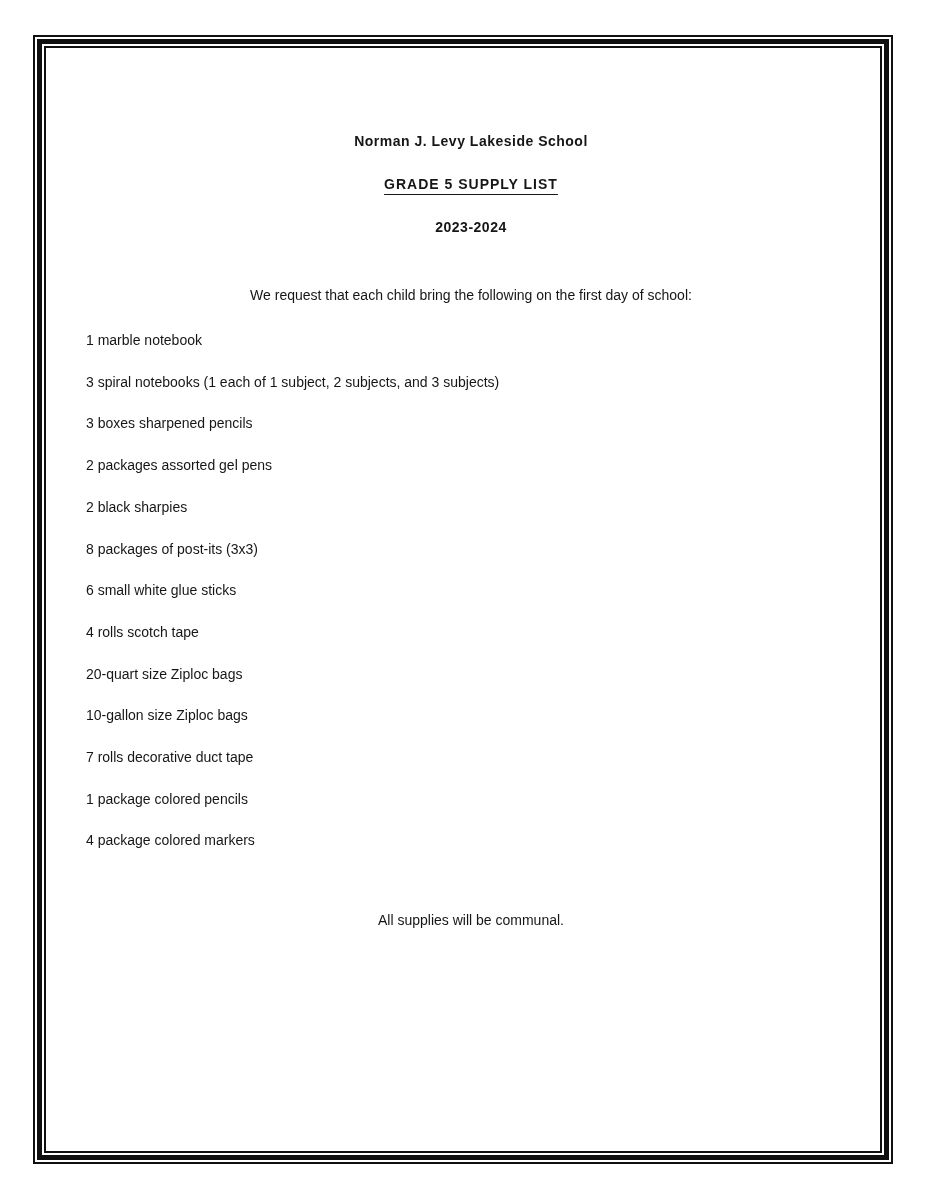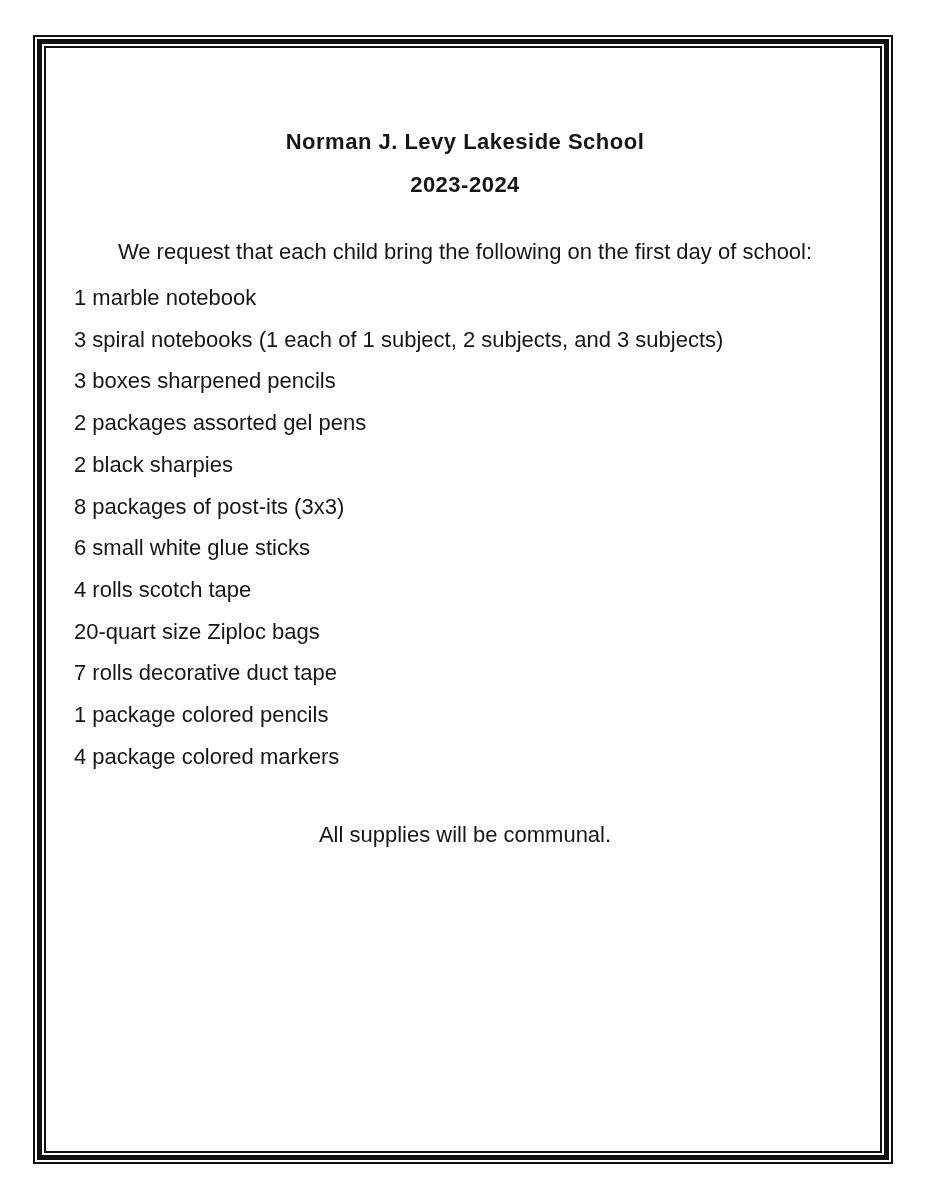--- a/index.html
+++ b/index.html
@@ -36,22 +36,22 @@
   }
   .frame-inner {
     width: 100%;
     height: 100%;
     box-sizing: border-box;
     border: 2px solid #101010;
     overflow: hidden;
   }
 
   .content {
-    padding: 72px 24px 0 28px;
-    font-size: 22px;
+    padding: 72px 24px 0 40px;
+    font-size: 14px;
   }
 
   .heading {
     text-align: center;
     font-weight: bold;
     line-height: 43px;
     letter-spacing: 0.5px;
   }
   .supply-title {
     text-decoration: underline;
@@ -83,35 +83,37 @@
 </head>
 <body>
 
 <div class="frame-outer">
   <div class="frame-mid">
     <div class="frame-inner">
       <div class="content">
 
         <div class="heading">Norman J. Levy Lakeside School</div>
 
+        <div class="heading"><span class="supply-title">GRADE 5 SUPPLY LIST</span></div>
 
         <div class="heading">2023-2024</div>
 
         <div class="intro">We request that each child bring the following on the first day of school:</div>
 
         <div class="supply-list">
             <div class="item">1 marble notebook</div>
             <div class="item">3 spiral notebooks (1 each of 1 subject, 2 subjects, and 3 subjects)</div>
             <div class="item">3 boxes sharpened pencils</div>
             <div class="item">2 packages assorted gel pens</div>
             <div class="item">2 black sharpies</div>
             <div class="item">8 packages of post-its (3x3)</div>
             <div class="item">6 small white glue sticks</div>
             <div class="item">4 rolls scotch tape</div>
             <div class="item">20-quart size Ziploc bags</div>
+            <div class="item">10-gallon size Ziploc bags</div>
             <div class="item">7 rolls decorative duct tape</div>
             <div class="item">1 package colored pencils</div>
             <div class="item">4 package colored markers</div>
           </div>
 
         <div class="footer-note">All supplies will be communal.</div>
 
       </div>
     </div>
   </div>

